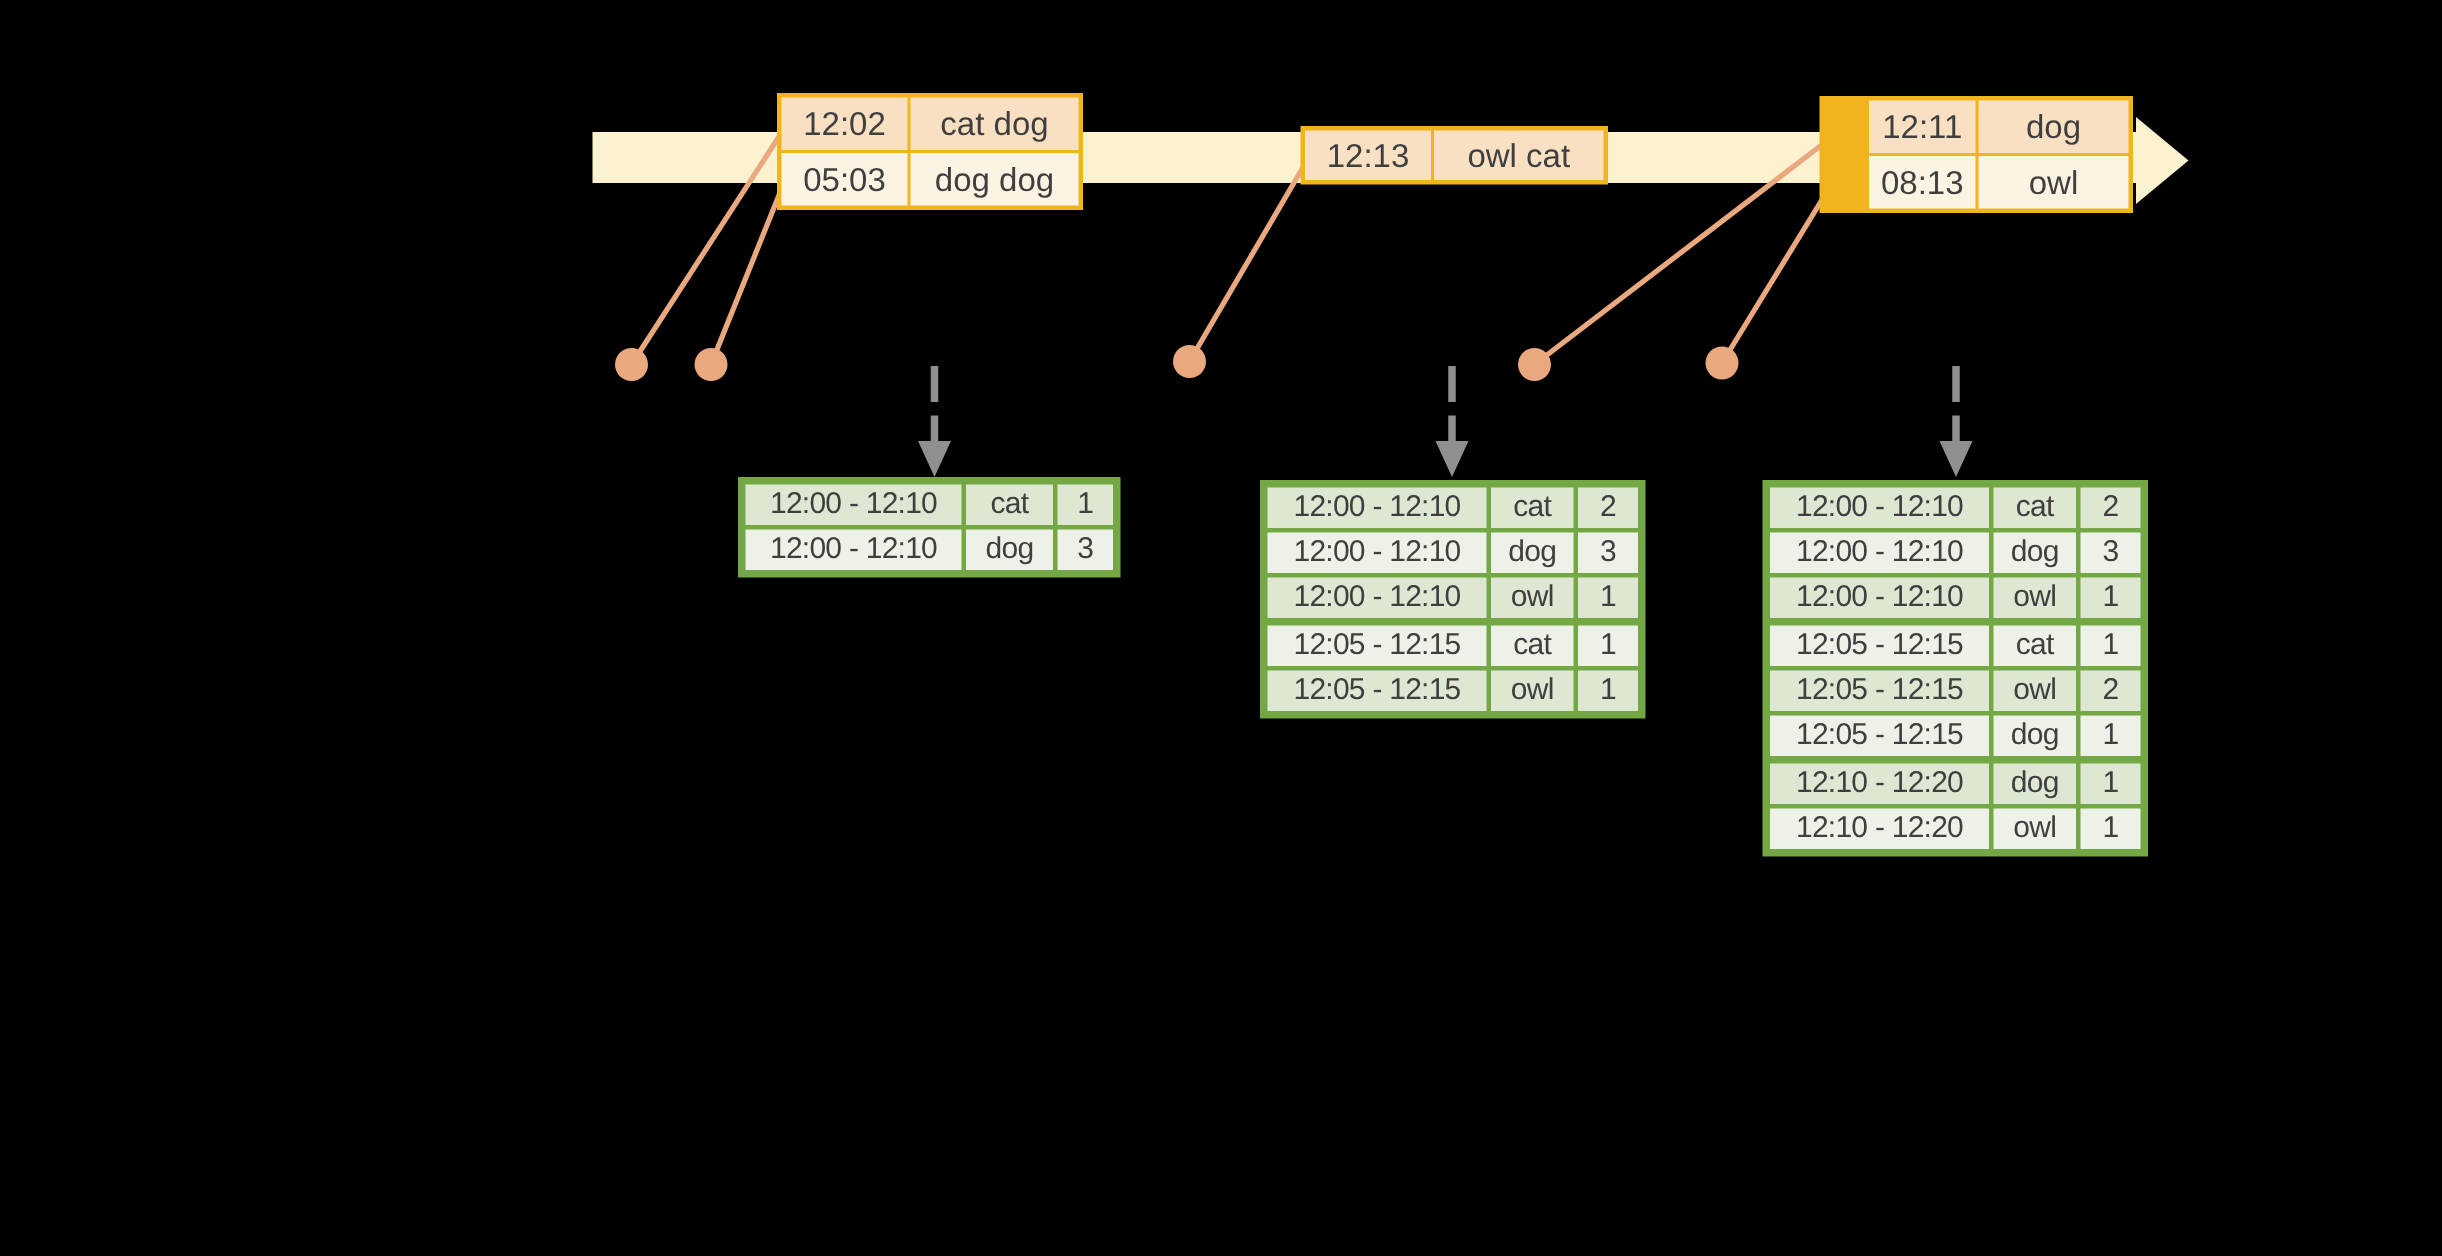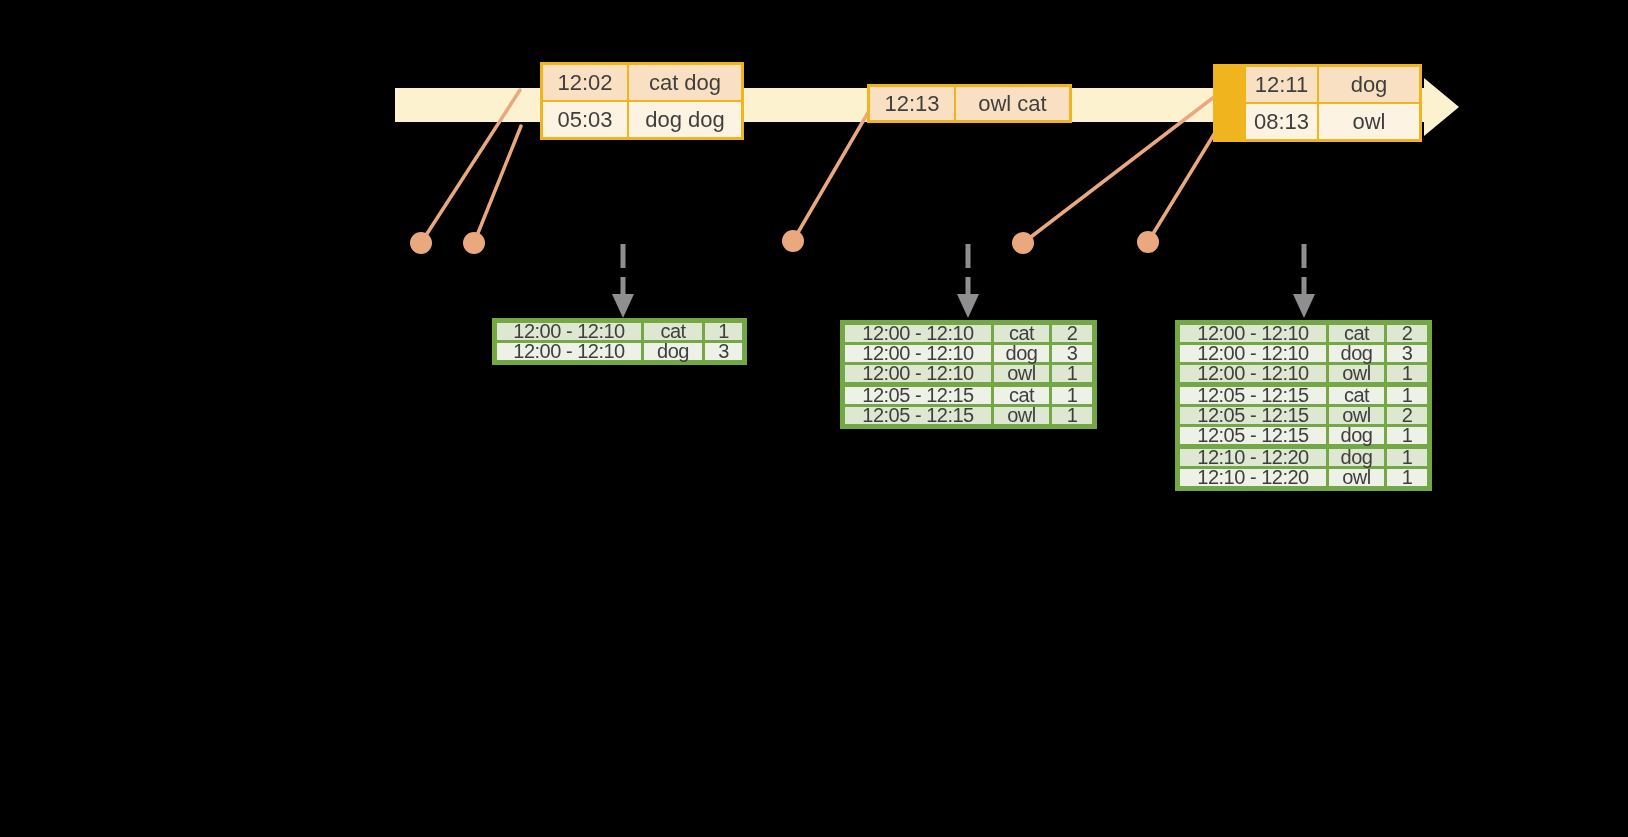--- a/index.html
+++ b/index.html
@@ -36,35 +36,35 @@
     background:var(--orange-border);
     display:grid;gap:2px;padding:3px;
     box-sizing:border-box;
   }
   .ot .cell{
     display:flex;align-items:center;justify-content:center;
     font-size:22px;color:var(--text);white-space:nowrap;
   }
   .ot .a{background:var(--orange-row-dark);}
   .ot .b{background:var(--orange-row-light);}
-  #ot1{left:540px;top:62px;grid-template-columns:84px 112px;grid-auto-rows:35px;}
+  #ot1{left:518px;top:62px;grid-template-columns:84px 112px;grid-auto-rows:35px;}
   #ot2{left:867px;top:84px;grid-template-columns:84px 113px;grid-auto-rows:33px;}
   #ot3{left:1213px;top:64px;grid-template-columns:71px 100px;grid-auto-rows:35px;padding-left:33px;}
 
   
   .gt{
     position:absolute;
     background:var(--green-border);
     padding:5px;box-sizing:border-box;
   }
   .gt .grow{display:flex;gap:3px;margin-top:3px;}
   .gt .grow:first-child{margin-top:0;}
   .gt .grow.sep{margin-top:5px;}
   .gt .cell{
-    height:17px;display:flex;align-items:center;justify-content:center;
+    height:27px;display:flex;align-items:center;justify-content:center;
     font-size:20px;letter-spacing:-0.5px;color:var(--text);white-space:nowrap;
   }
   .gt .grow.dark .cell{background:var(--green-row-dark);}
   .gt .grow.light .cell{background:var(--green-row-light);}
   #gt1{left:492px;top:318px;}
   #gt1 .cw{width:144px;} #gt1 .ca{width:58px;} #gt1 .cc{width:37px;}
   #gt2{left:840px;top:320px;}
   #gt2 .cw{width:146px;} #gt2 .ca{width:55px;} #gt2 .cc{width:40px;}
   #gt3{left:1175px;top:320px;}
   #gt3 .cw{width:146px;} #gt3 .ca{width:55px;} #gt3 .cc{width:40px;}

